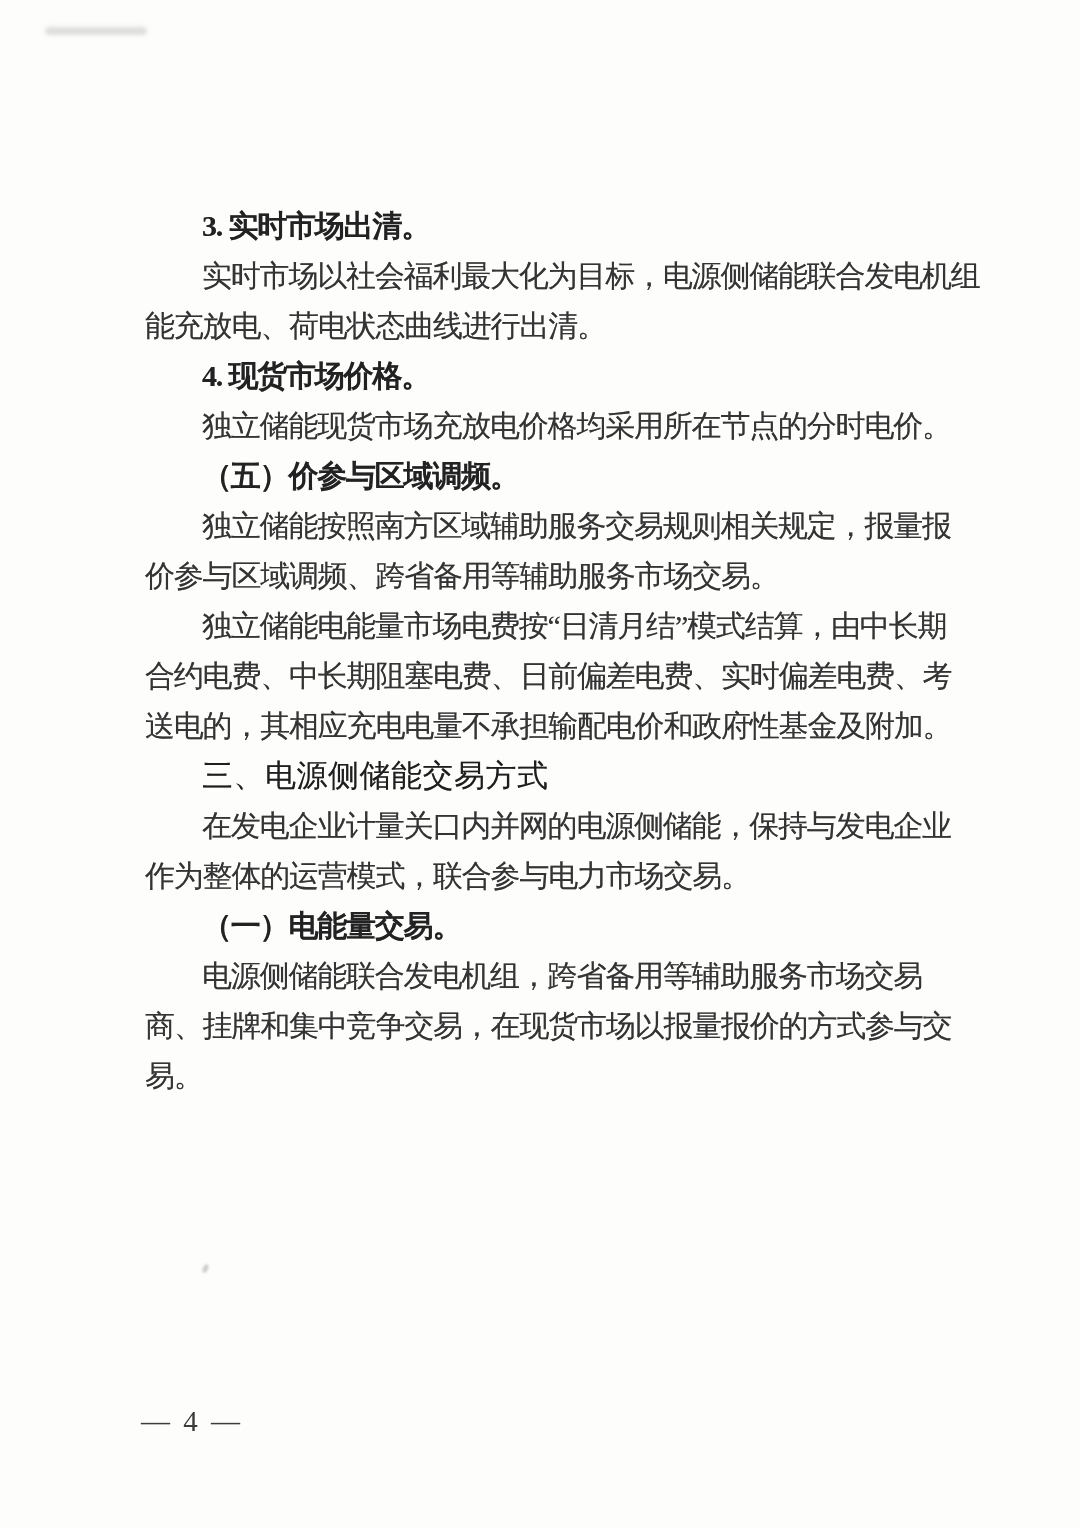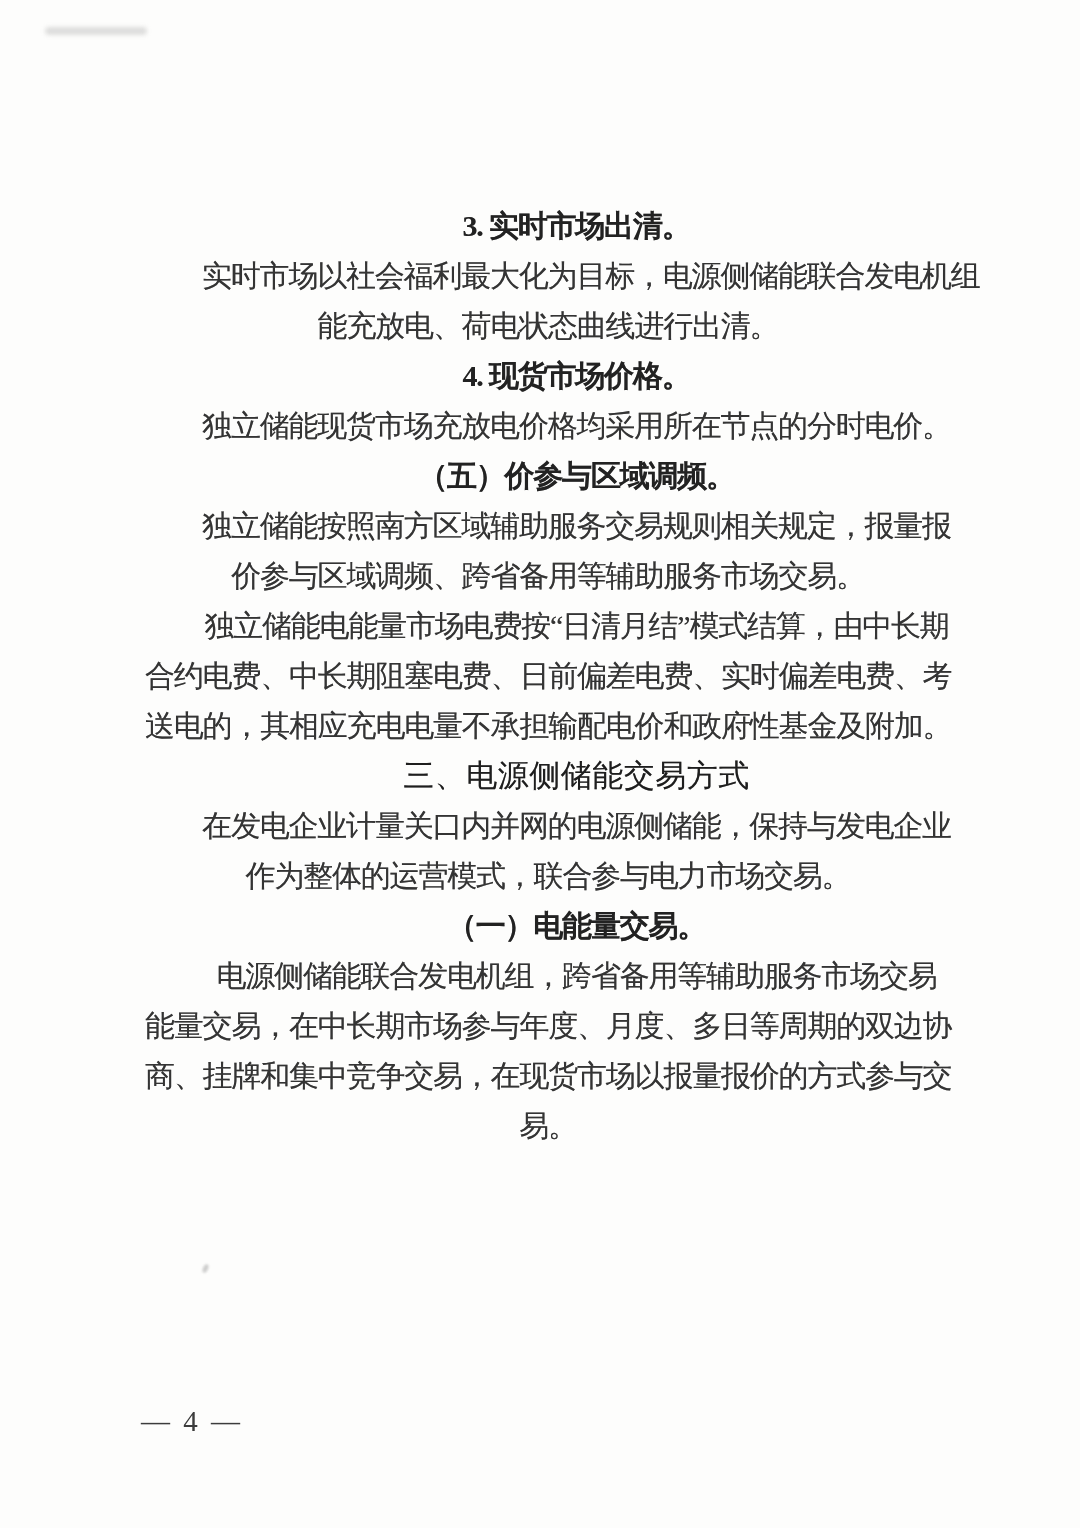--- a/index.html
+++ b/index.html
@@ -45,21 +45,20 @@
     width: 806px;
   }
   .line {
     height: 50px;
     line-height: 50px;
     font-size: 30px;
     letter-spacing: -1.2px;
     color: #343434;
     white-space: nowrap;
     text-shadow: 0 0 0.6px rgba(60, 60, 60, 0.55);
-    text-align: center;
   }
   .line.indent {
     text-indent: 57px;
   }
   .line.heading2 {
     font-weight: bold;
     color: #222222;
   }
   .line.heading1 {
     font-weight: normal;
@@ -94,18 +93,17 @@
       <div class="line body indent">独立储能按照南方区域辅助服务交易规则相关规定，报量报</div>
       <div class="line body">价参与区域调频、跨省备用等辅助服务市场交易。</div>
       <div class="line body indent">独立储能电能量市场电费按“日清月结”模式结算，由中长期</div>
       <div class="line body">合约电费、中长期阻塞电费、日前偏差电费、实时偏差电费、考</div>
       <div class="line body">送电的，其相应充电电量不承担输配电价和政府性基金及附加。</div>
       <div class="line heading1 indent">三、电源侧储能交易方式</div>
       <div class="line body indent">在发电企业计量关口内并网的电源侧储能，保持与发电企业</div>
       <div class="line body">作为整体的运营模式，联合参与电力市场交易。</div>
       <div class="line heading2 indent">（一）电能量交易。</div>
       <div class="line body indent">电源侧储能联合发电机组，跨省备用等辅助服务市场交易</div>
-      <div class="line body">能量交易，在中长期市场参与年度、月度、多日等周期的双边协</div>
       <div class="line body">商、挂牌和集中竞争交易，在现货市场以报量报价的方式参与交</div>
       <div class="line body">易。</div>
     </div>
   <div class="page-number">— 4 —</div>
 </div>
 
 </body></html>

